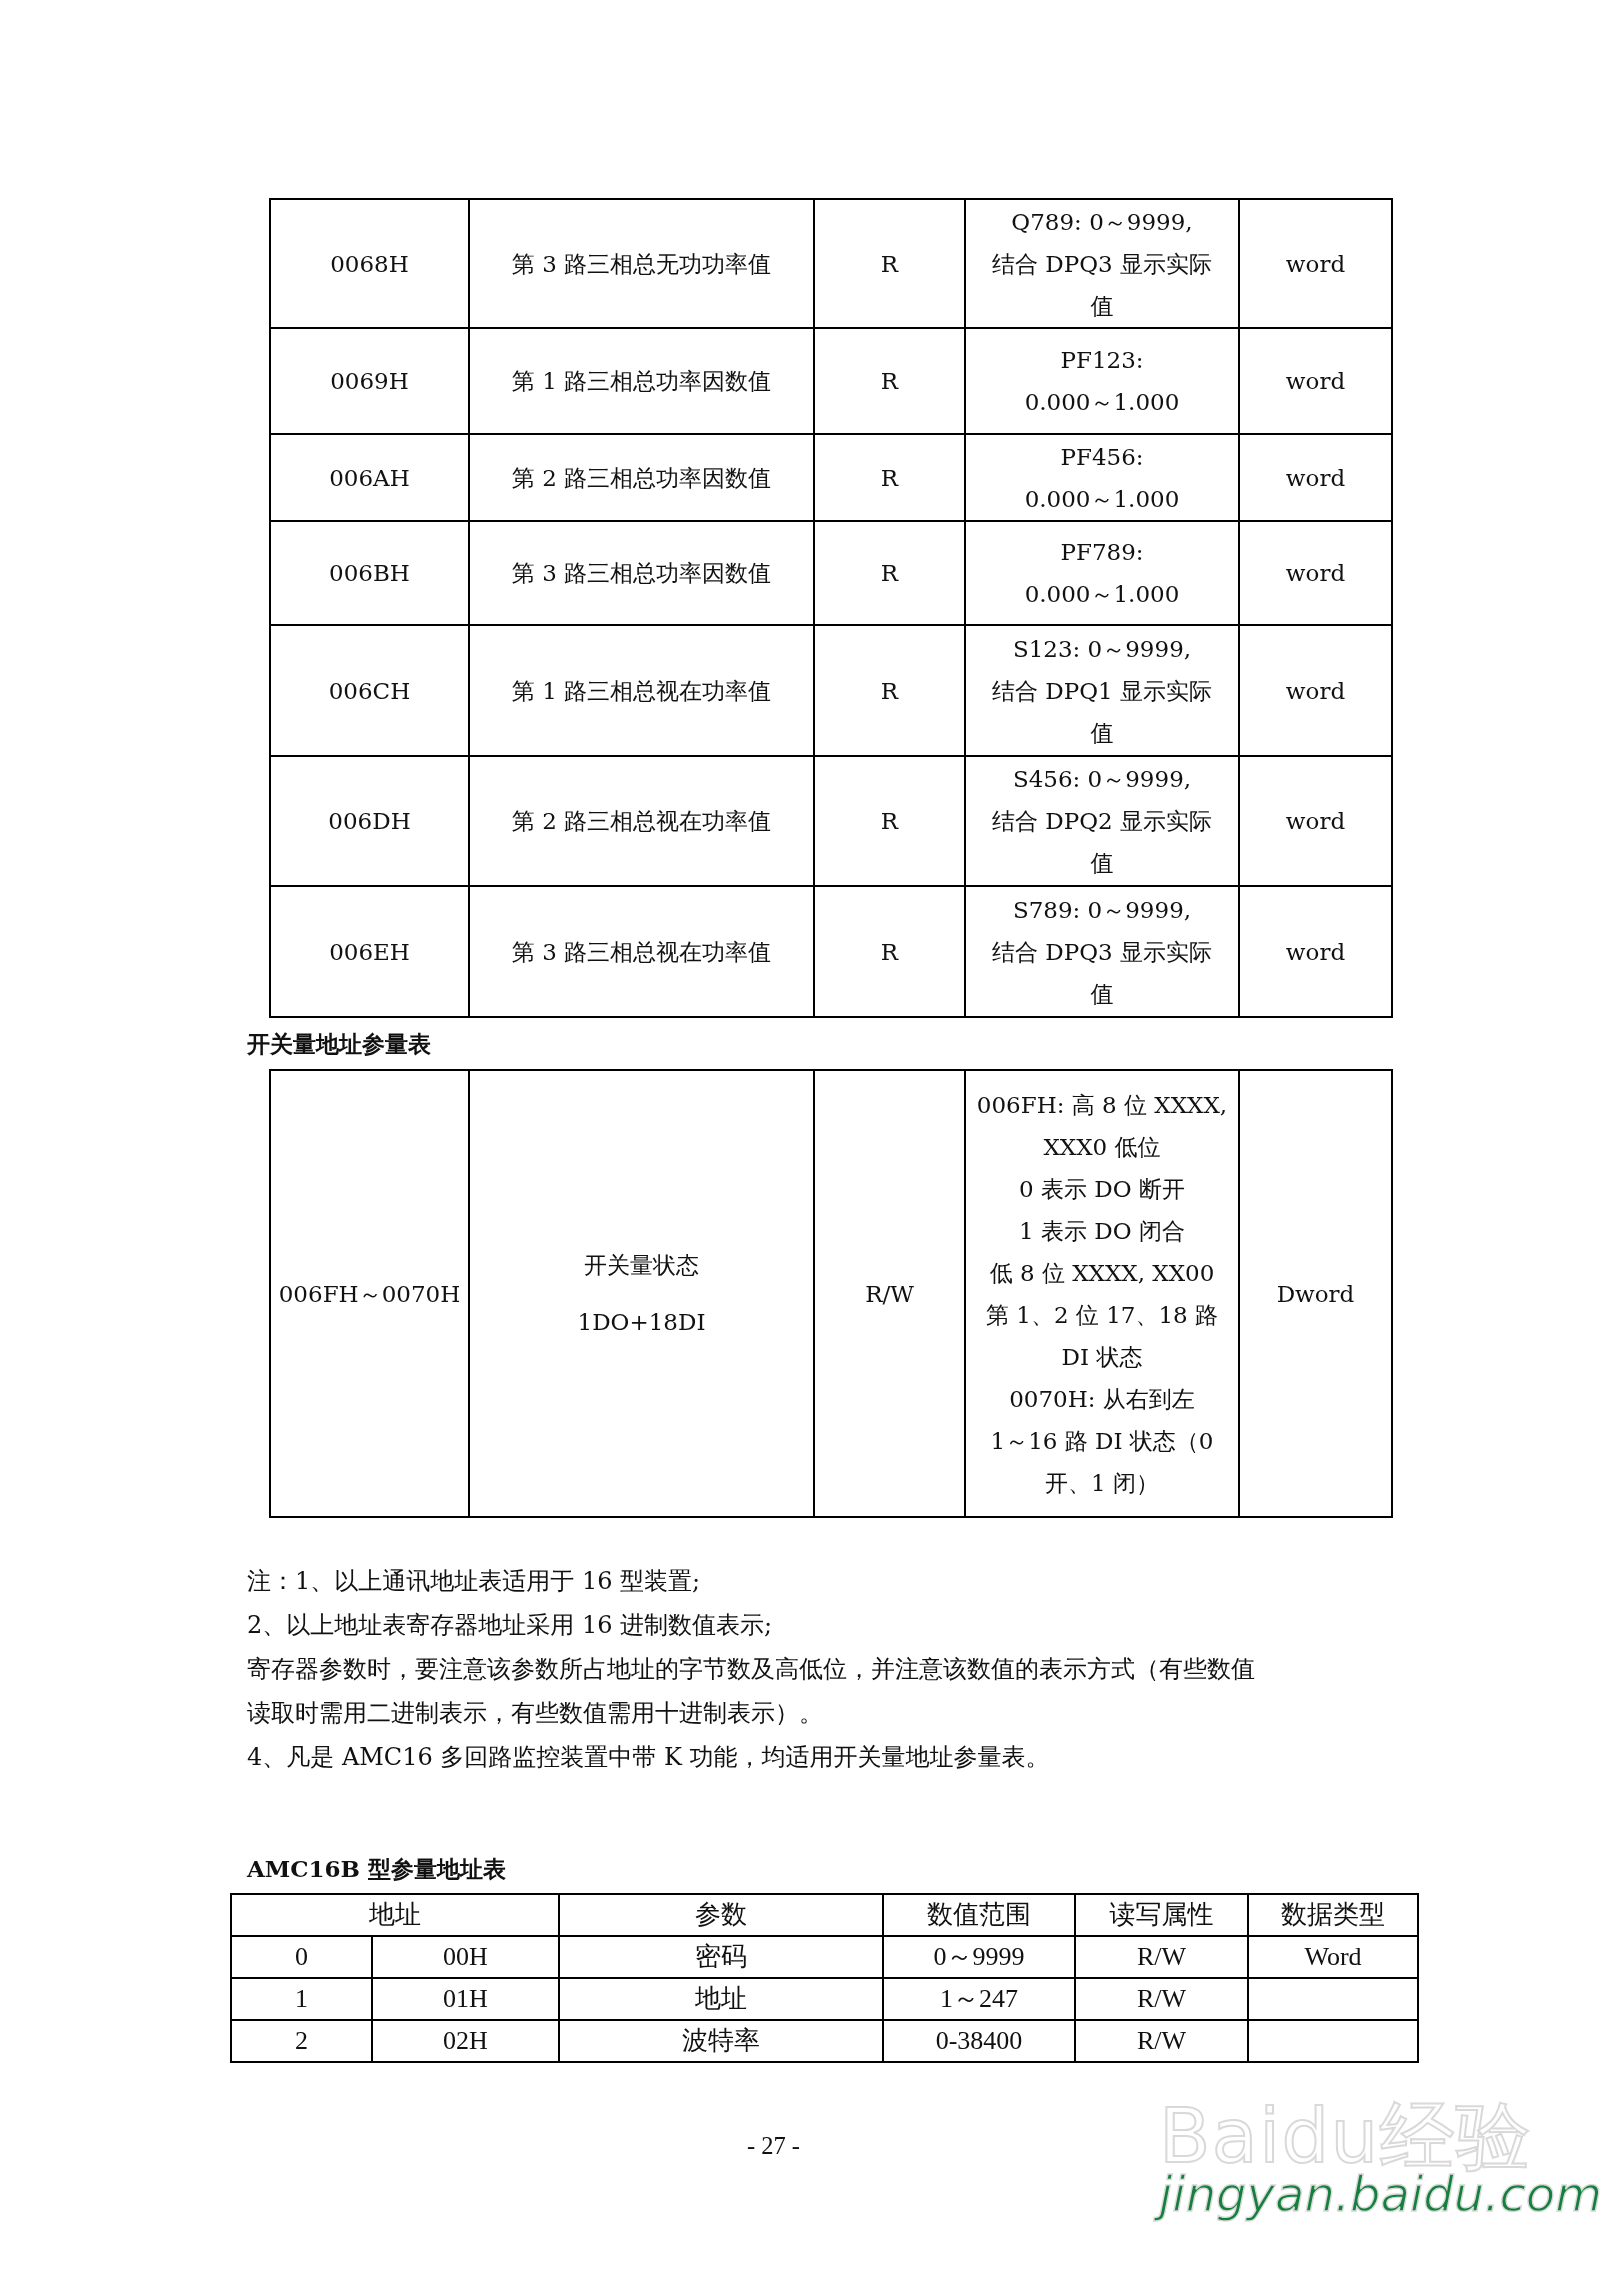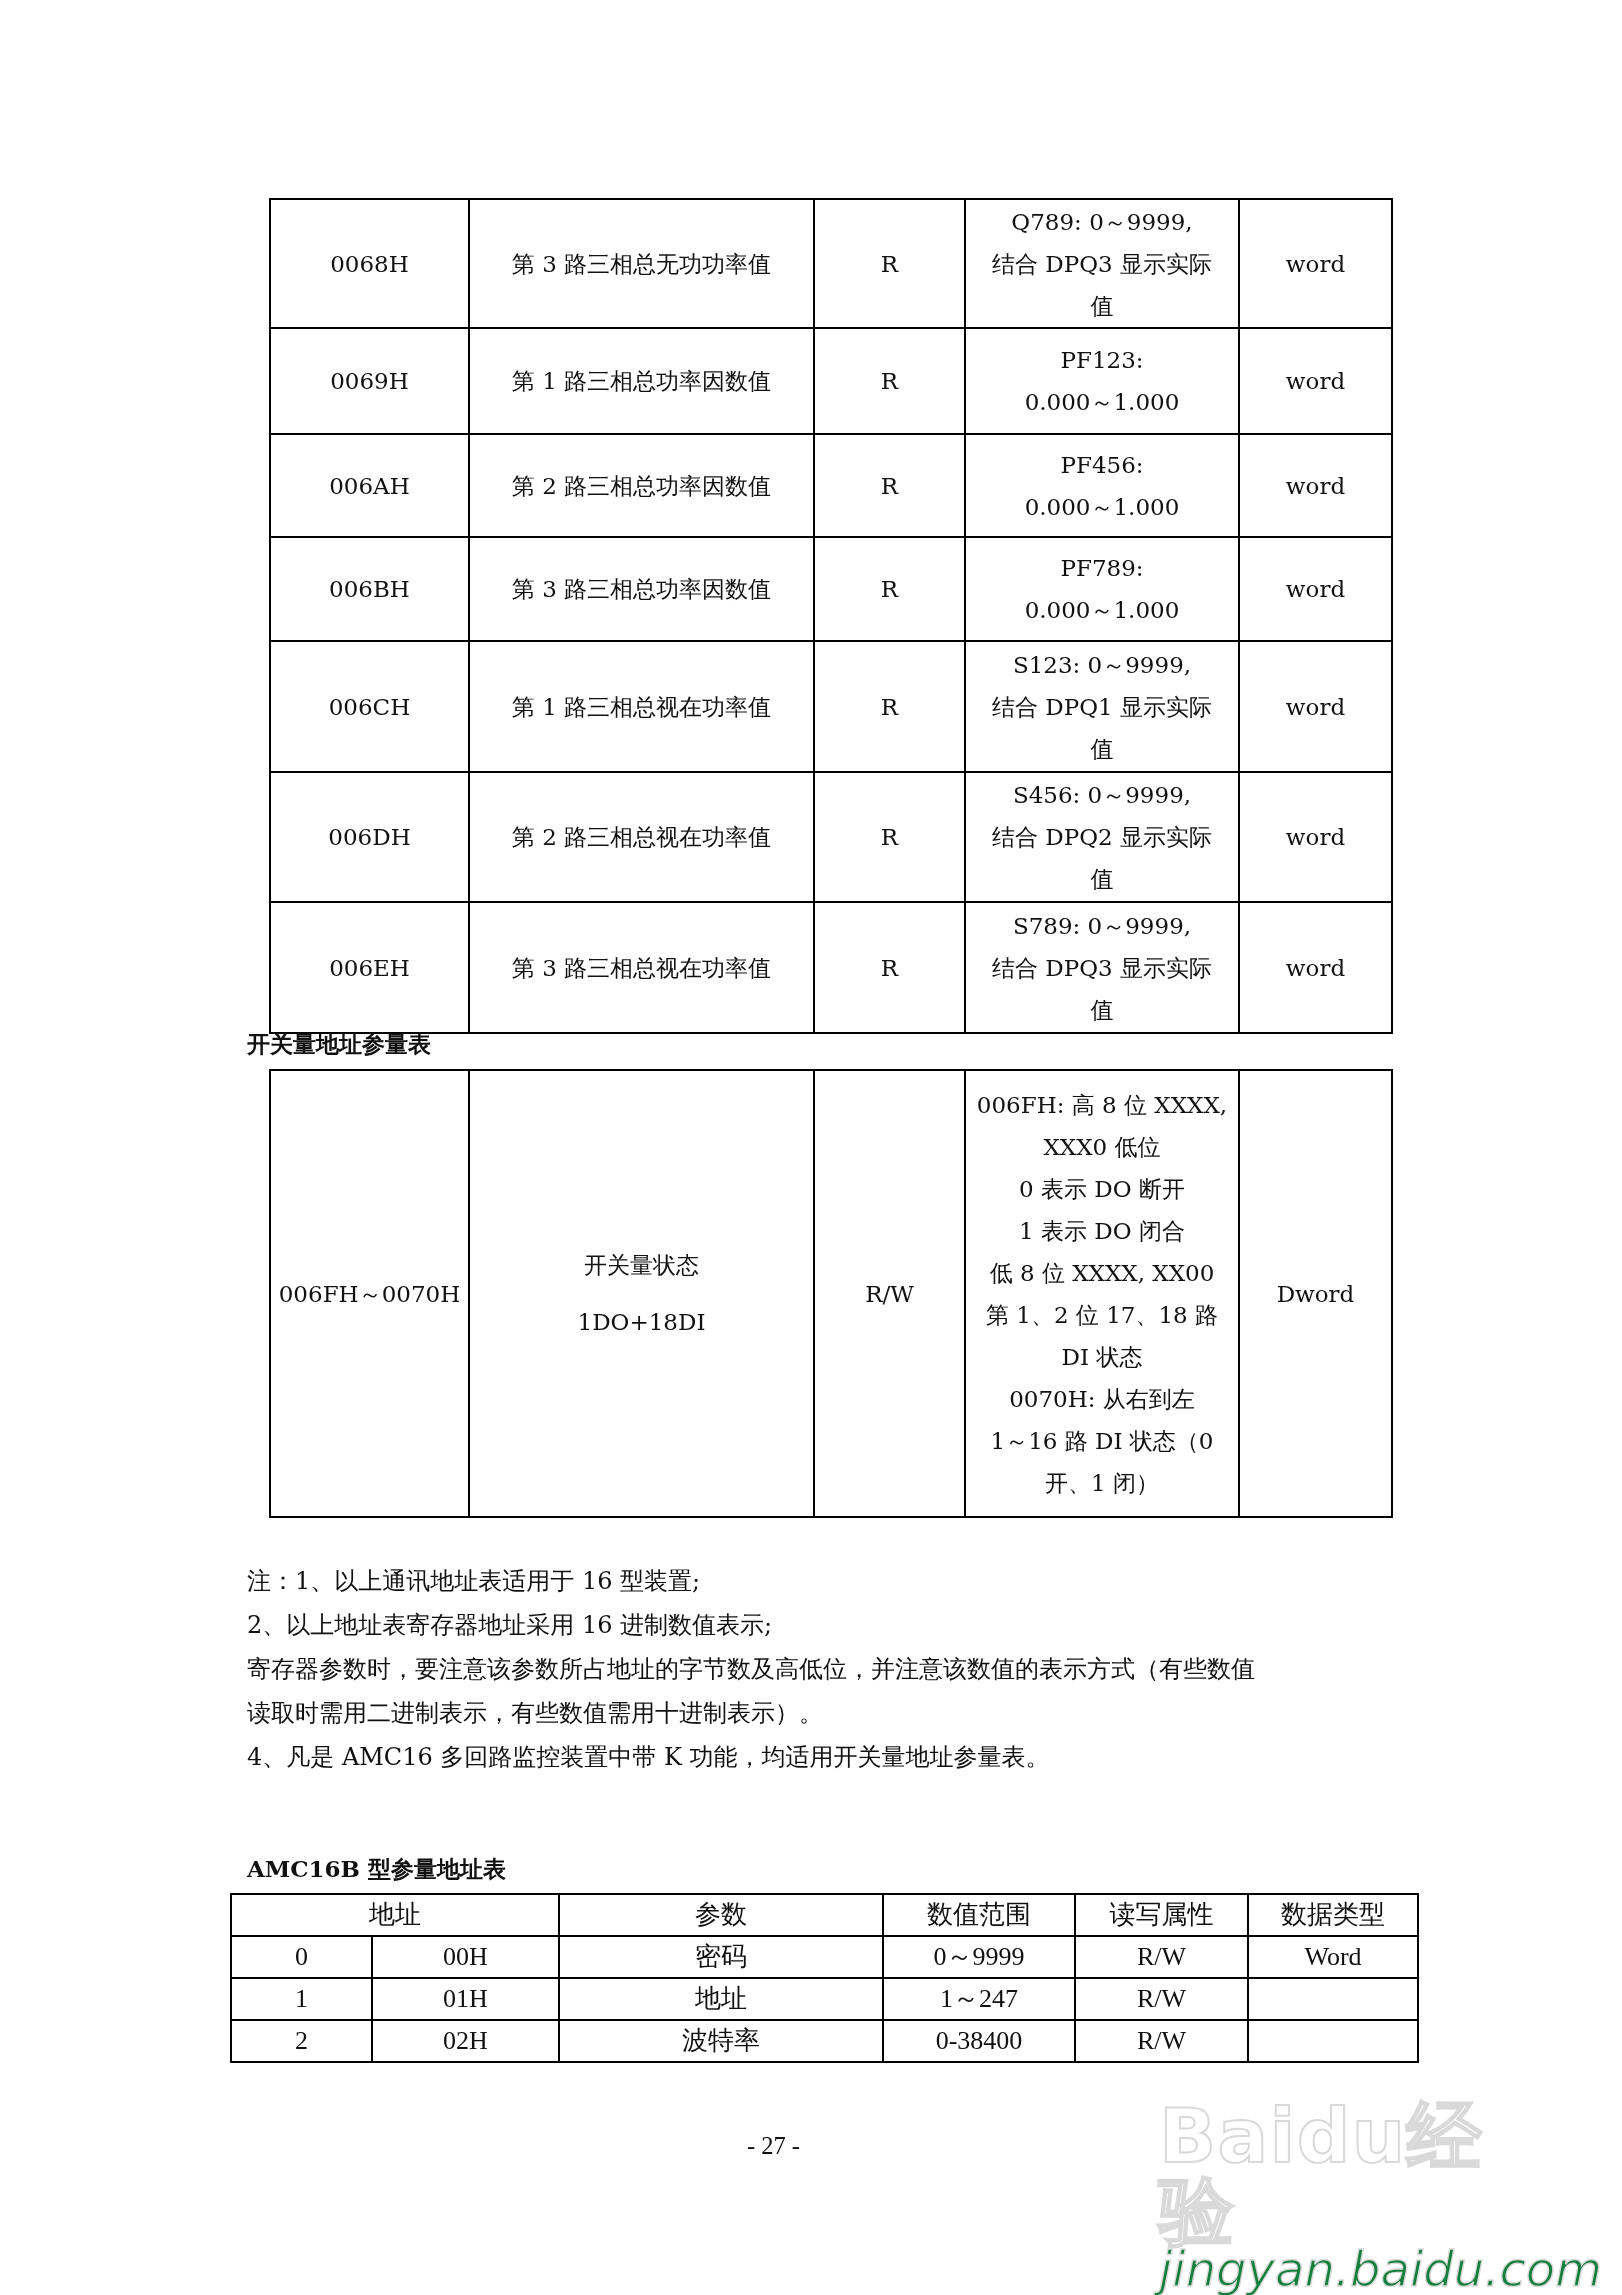--- a/index.html
+++ b/index.html
@@ -12,21 +12,21 @@
   #t2 { left: 269px; top: 1069px; width: 1122px; }
   .range-line { display: block; }
   .sec-title { position: absolute; font-size: 23px; font-weight: bold; left: 247px; }
   #notes { position: absolute; left: 247px; top: 1559px; width: 1145px; font-size: 24px; line-height: 44px; }
   #notes div { white-space: nowrap; }
   #t3 { left: 230px; top: 1893px; width: 1189px; font-family: "Liberation Serif", serif; }
   #t3 td { font-size: 26px; line-height: 38px; height: 40px; }
   #pageno { position: absolute; top: 2132px; left: 0; width: 1547px; text-align: center;
             font-family: "Liberation Serif", serif; font-size: 24.5px; }
   #watermark { position: absolute; left: 1159px; top: 2099px; width: 382px; height: 136px; color: #e6e6e6; }
-  #wm-logo { font-family: "DejaVu Sans", sans-serif; font-weight: bold; font-size: 75px; line-height: 75px;
+  #wm-logo { font-family: "DejaVu Sans", sans-serif; font-weight: normal; font-size: 75px; line-height: 75px;
              color: #fff; -webkit-text-stroke: 2px #d9d9d9; letter-spacing: 1.4px; }
   #wm-url { font-family: "DejaVu Sans", sans-serif; font-size: 48px; line-height: 41px; color: #15803d; font-style: italic;
             -webkit-text-stroke: 1.4px #d9d9d9; }
 </style>
 </head>
 <body>
 
 <table id="t1">
   <colgroup>
       <col style="width:199px">
@@ -50,21 +50,21 @@
     <tr style="height:106px">
       <td>0069H</td>
       <td>第 1 路三相总功率因数值</td>
       <td>R</td>
       <td>
           <span class="range-line">PF123:</span>
           <span class="range-line">0.000～1.000</span>
         </td>
       <td>word</td>
     </tr>
-    <tr style="height:103px">
+    <tr style="height:87px">
       <td>006AH</td>
       <td>第 2 路三相总功率因数值</td>
       <td>R</td>
       <td>
           <span class="range-line">PF456:</span>
           <span class="range-line">0.000～1.000</span>
         </td>
       <td>word</td>
     </tr>
     <tr style="height:104px">

